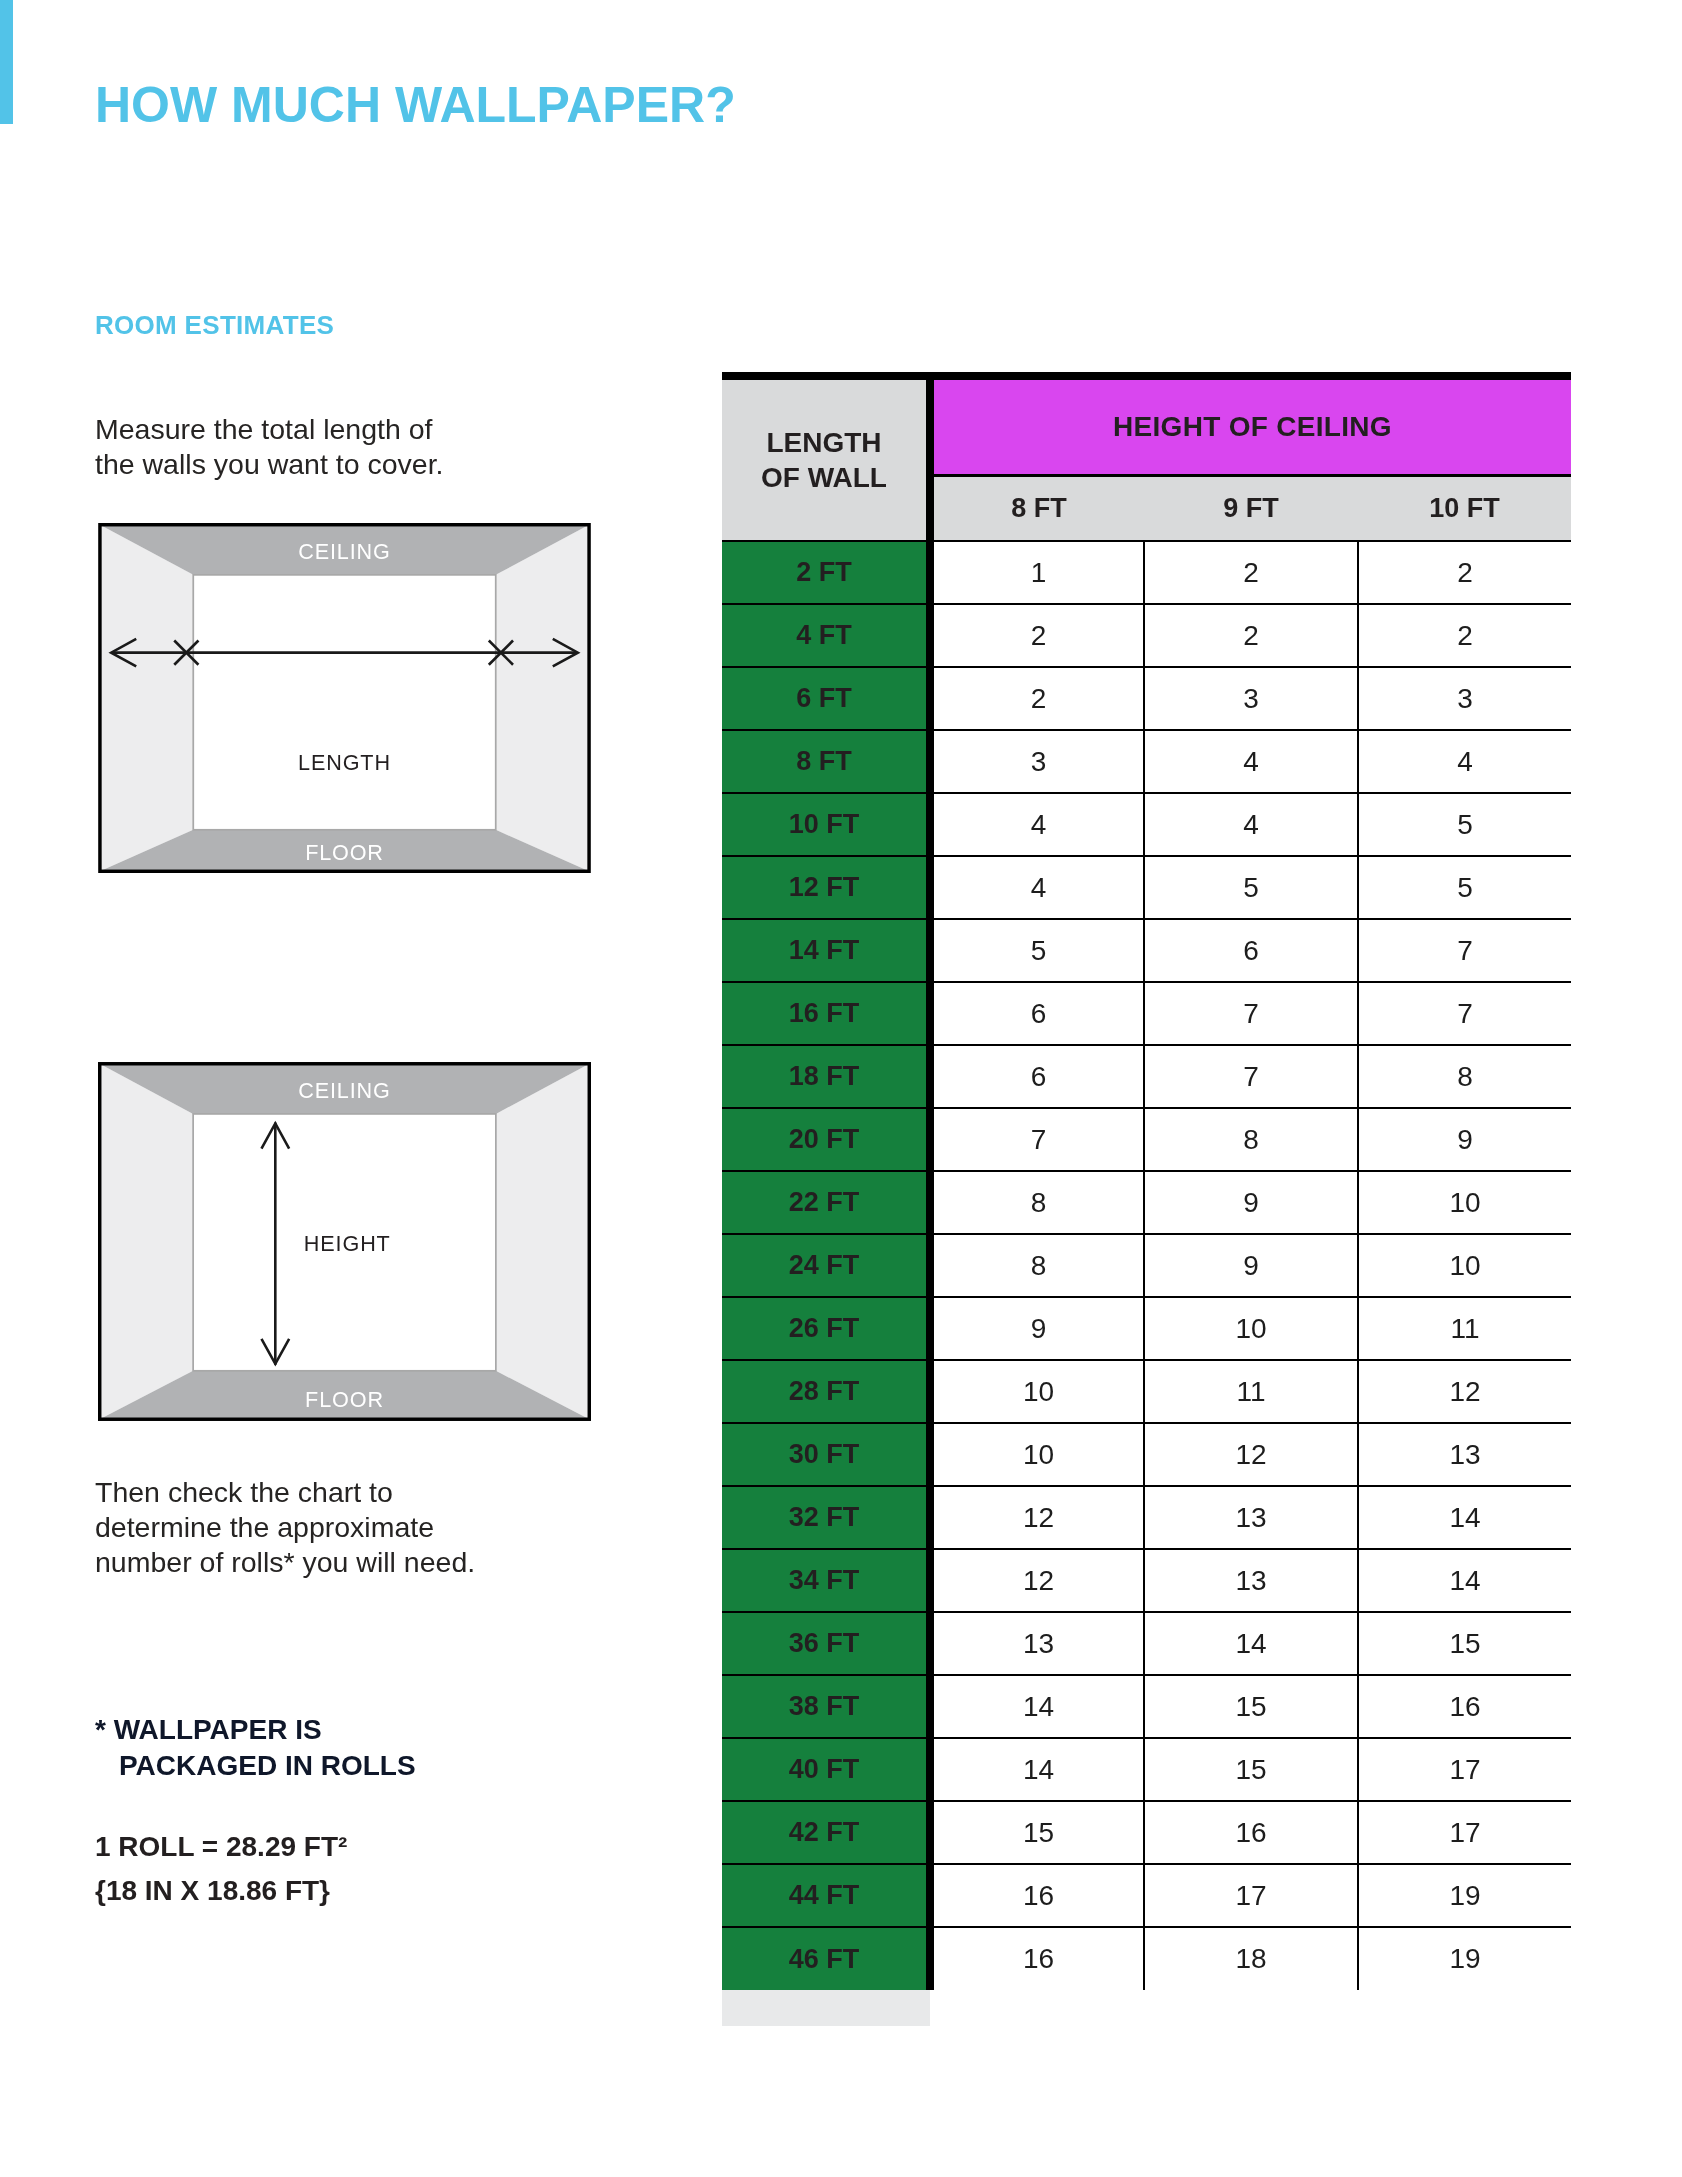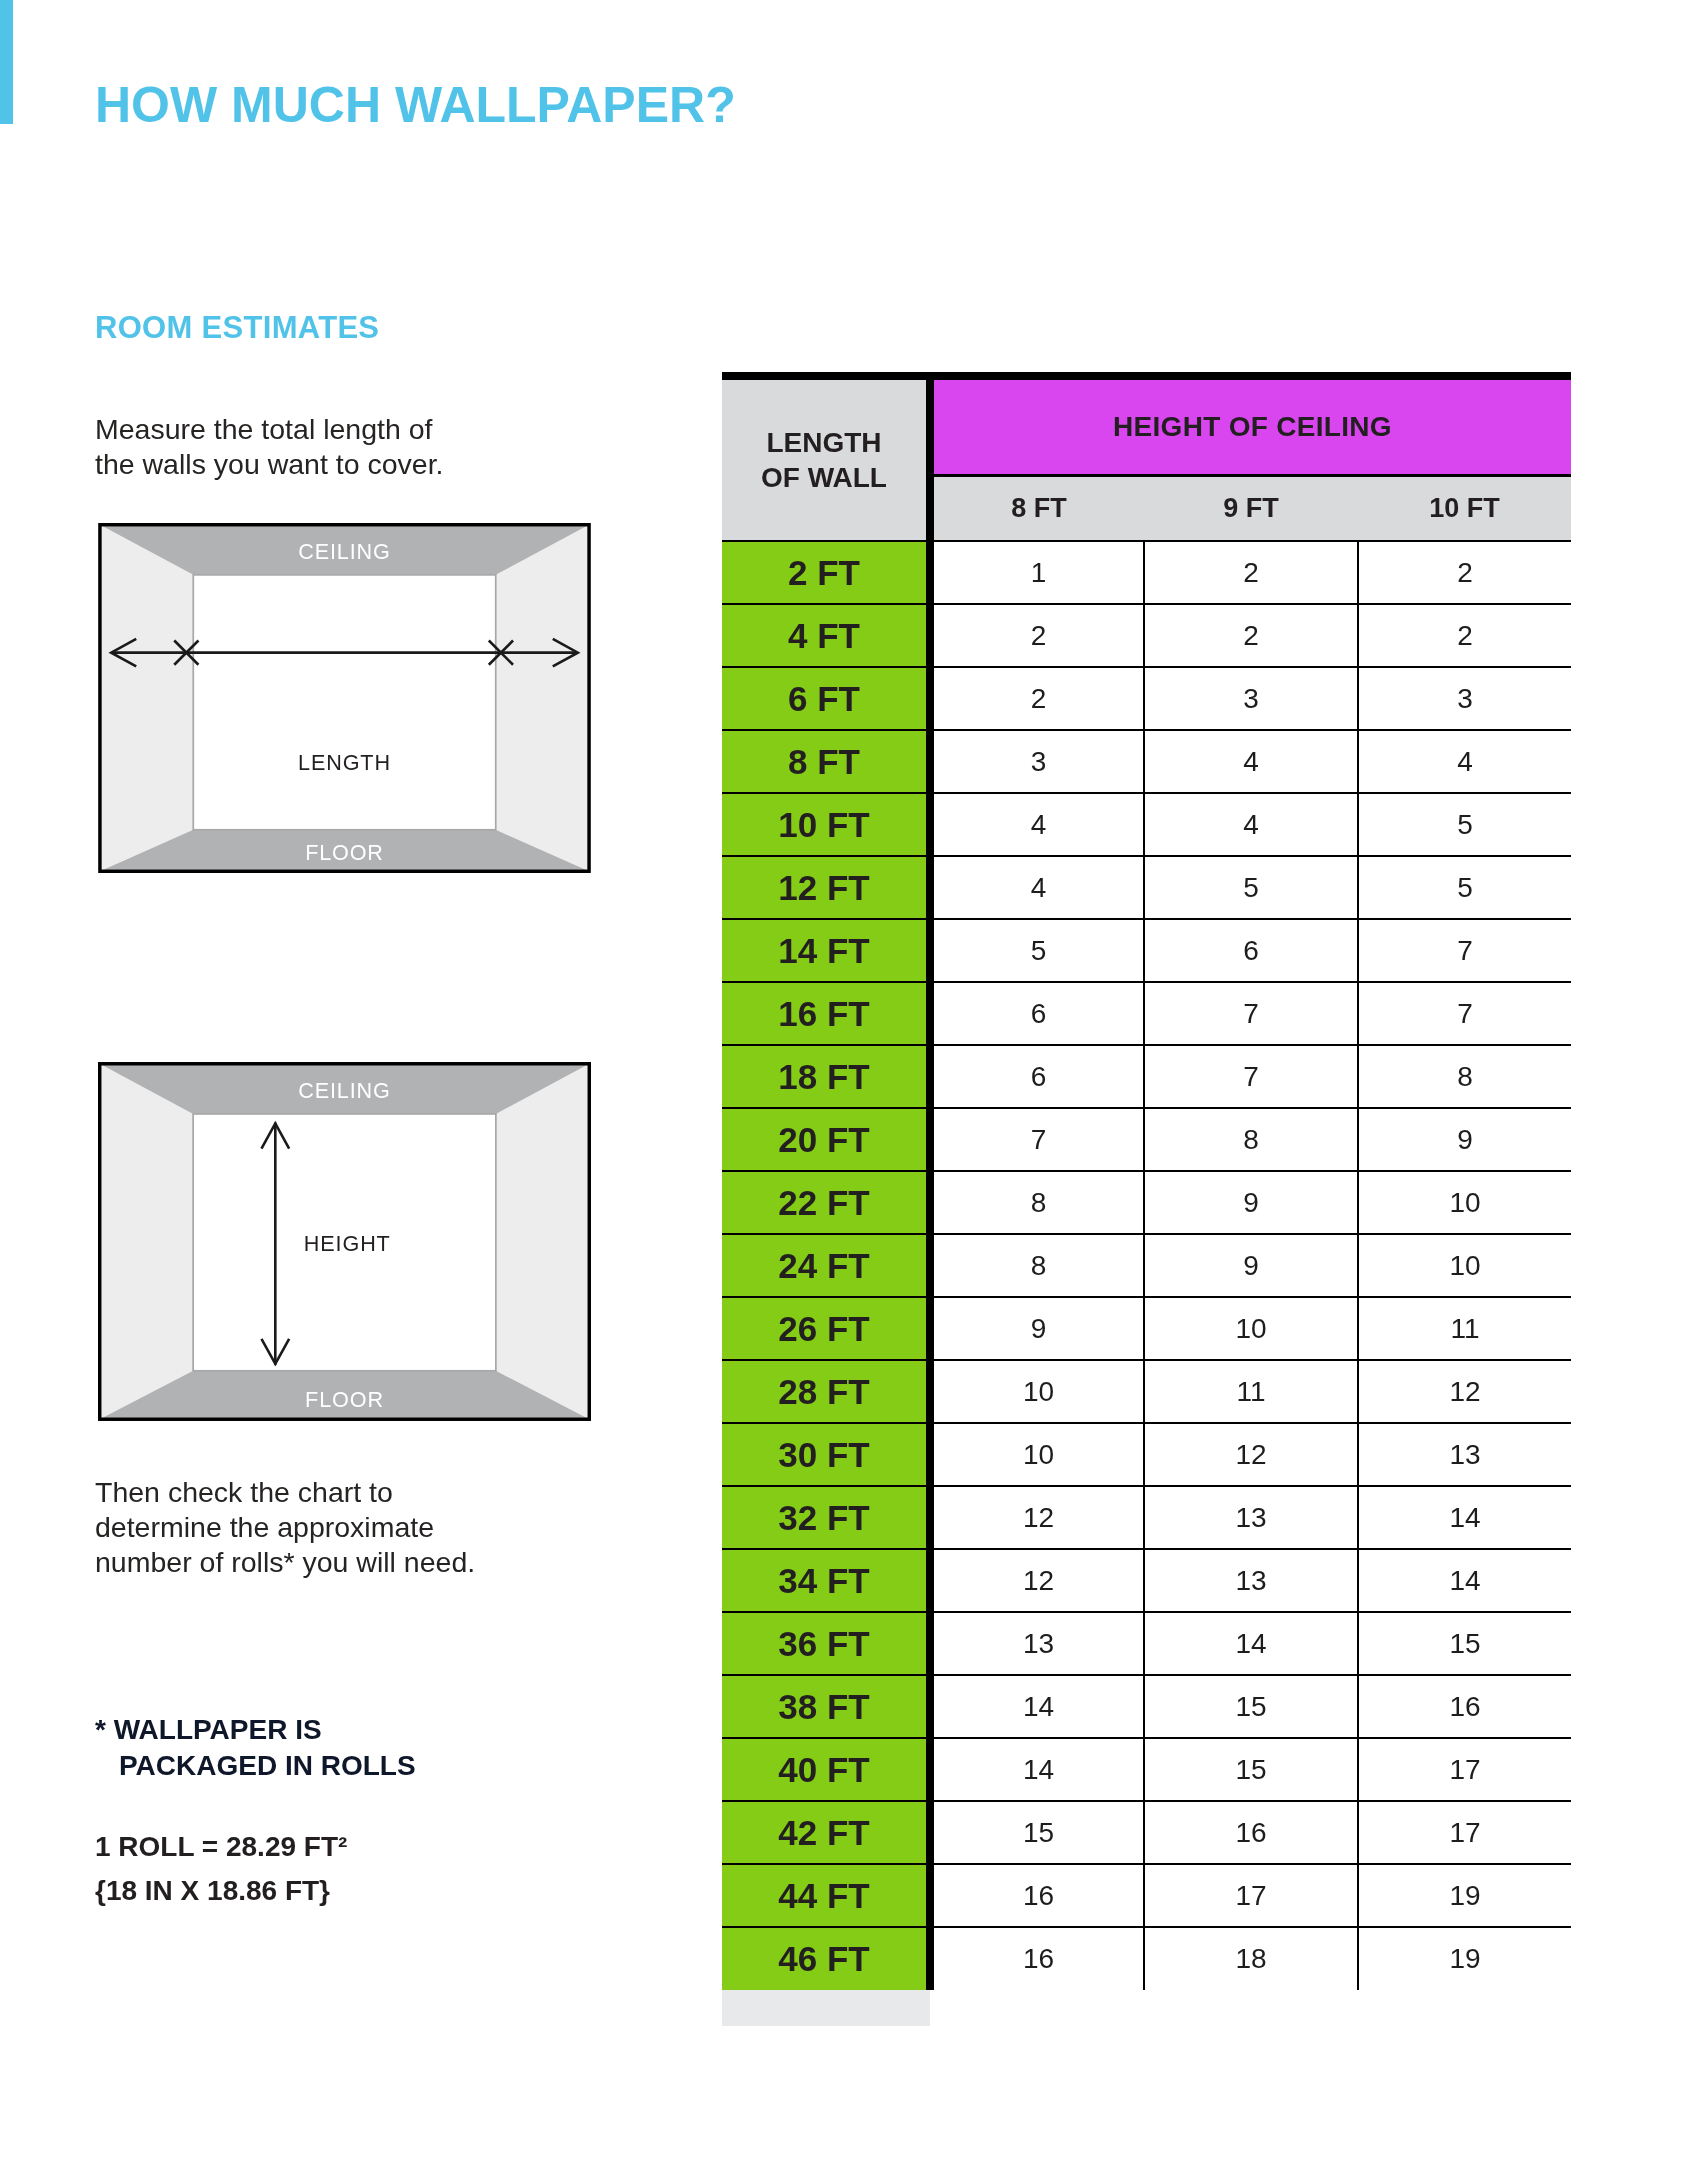--- a/index.html
+++ b/index.html
@@ -5,21 +5,21 @@
   * { margin:0; padding:0; box-sizing:border-box; }
   html, body { background:#ffffff; }
   body { font-family:"Liberation Sans", sans-serif; color:#231f20; }
 
   .page { position:relative; width:1683px; height:2177px; background:#ffffff; overflow:hidden; }
 
   .accent-bar { position:absolute; left:0; top:0; width:13px; height:124px; background:#52c3e8; }
 
   .page-title { position:absolute; left:95px; top:76px; font-size:50px; font-weight:bold; color:#52c3e8; letter-spacing:0px; }
 
-  .section-heading { font-size:31px; font-weight:bold; color:#52c3e8; letter-spacing:0.3px; }
+  .section-heading { font-size:26px; font-weight:bold; color:#52c3e8; letter-spacing:0.3px; }
   .room-heading { position:absolute; left:95px; top:310px; }
   .table-heading { position:absolute; left:722px; top:310px; width:847px; text-align:center; }
 
   .body-text { font-size:28.5px; line-height:35px; white-space:pre-line; color:#262423; }
   .step-length { position:absolute; left:95px; top:391px;margin-top:21px; }
   .step-height { position:absolute; left:95px; top:936px; }
   .step-chart { position:absolute; left:95px; top:1475px; }
 
   .diagram { position:absolute; left:98px; }
   .diagram-length { top:523px; }
@@ -33,21 +33,21 @@
   .roll-size-1 { top:1831px; }
   .roll-size-2 { top:1875px; }
 
   .table-wrap { position:absolute; left:722px; top:372px; width:847px; }
   table.rolls { width:847px; border-collapse:collapse; table-layout:fixed; }
   table.rolls th, table.rolls td { text-align:center; vertical-align:middle; }
   table.rolls thead tr:first-child th { border-top:8.6px solid #000000; }
   .len-col-head { background:#d9dadb; border-right:8.6px solid #000000; font-size:28px; font-weight:bold; white-space:pre-line; line-height:35px; }
   .group-head { background:#d946ef; border-bottom:3.5px solid #000000; font-size:28px; font-weight:bold; height:99px; letter-spacing:0.3px; }
   .sub-head th { background:#d9dadb; font-size:27px; font-weight:bold; height:66px; }
-  table.rolls tbody th { background:#84cc16; border-right:8.6px solid #000000; font-size:35px; font-weight:bold; }
+  table.rolls tbody th { background:#15803d; border-right:8.6px solid #000000; font-size:27px; font-weight:bold; }
   table.rolls tbody th, table.rolls tbody td { border-top:2.6px solid #000000; height:63px; }
   table.rolls tbody td { font-size:28px; font-weight:normal; color:#1d1d1d; }
   table.rolls tbody td + td { border-left:2.6px solid #000000; }
   .table-tail { width:208px; height:36px; background:#e8e9ea; }
 </style>
 </head>
 <body>
 
 <div class="page">
 

